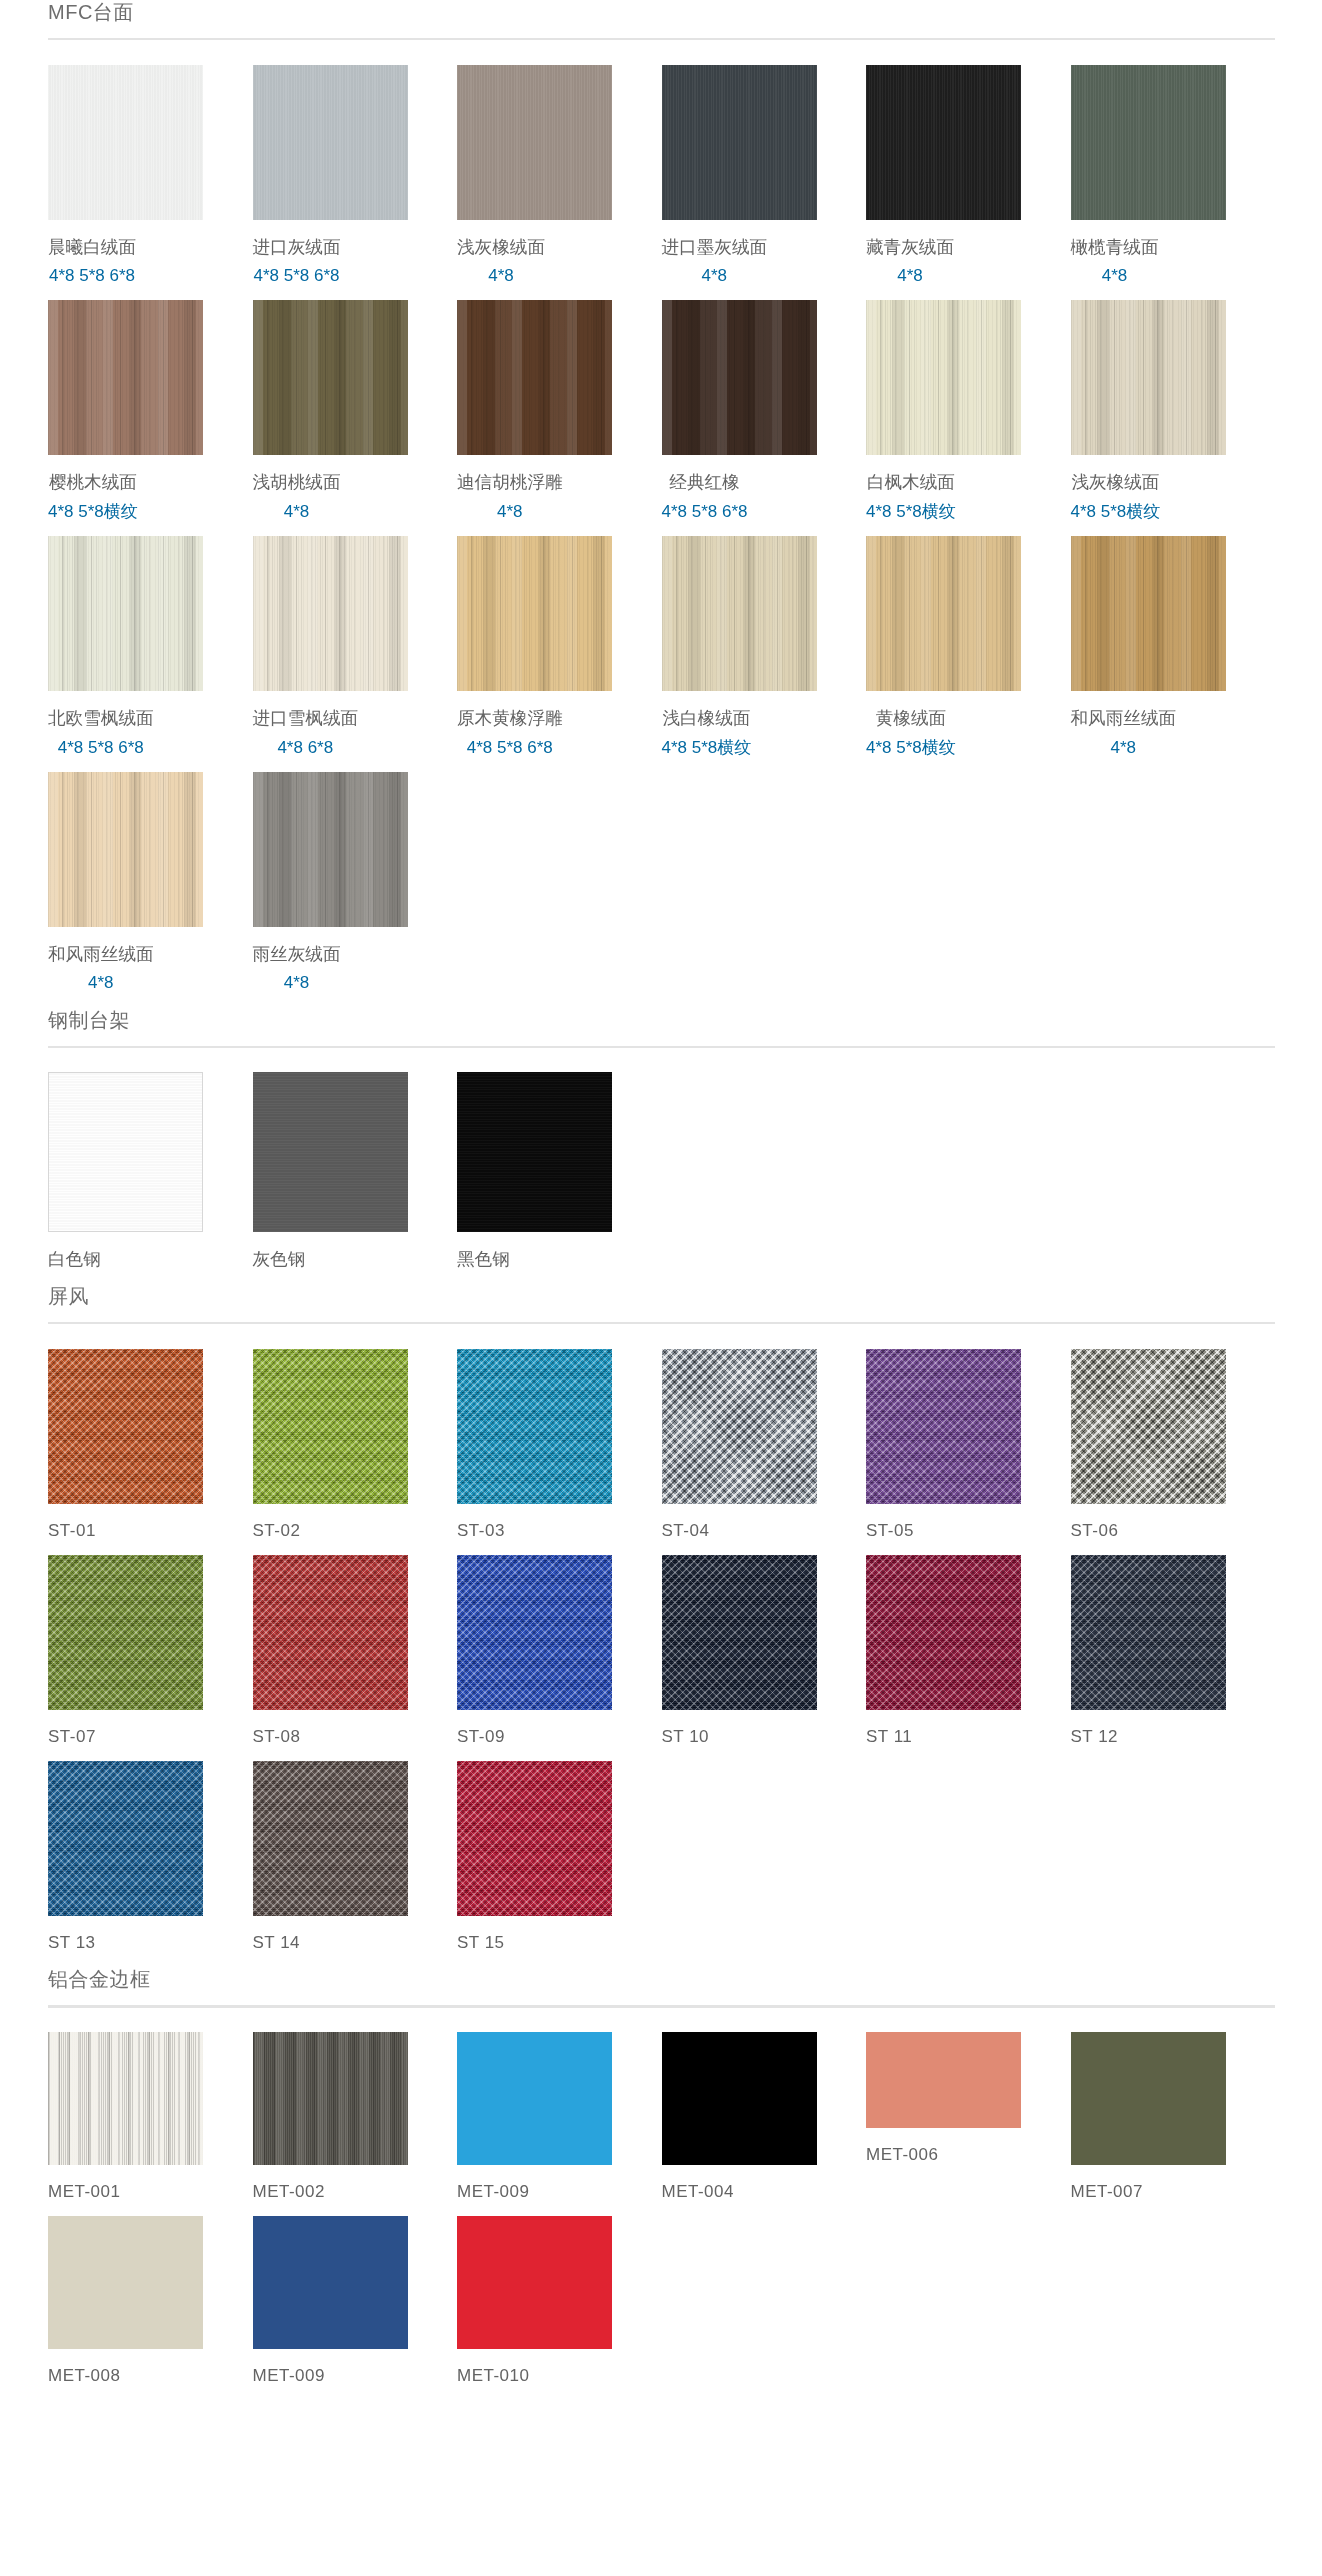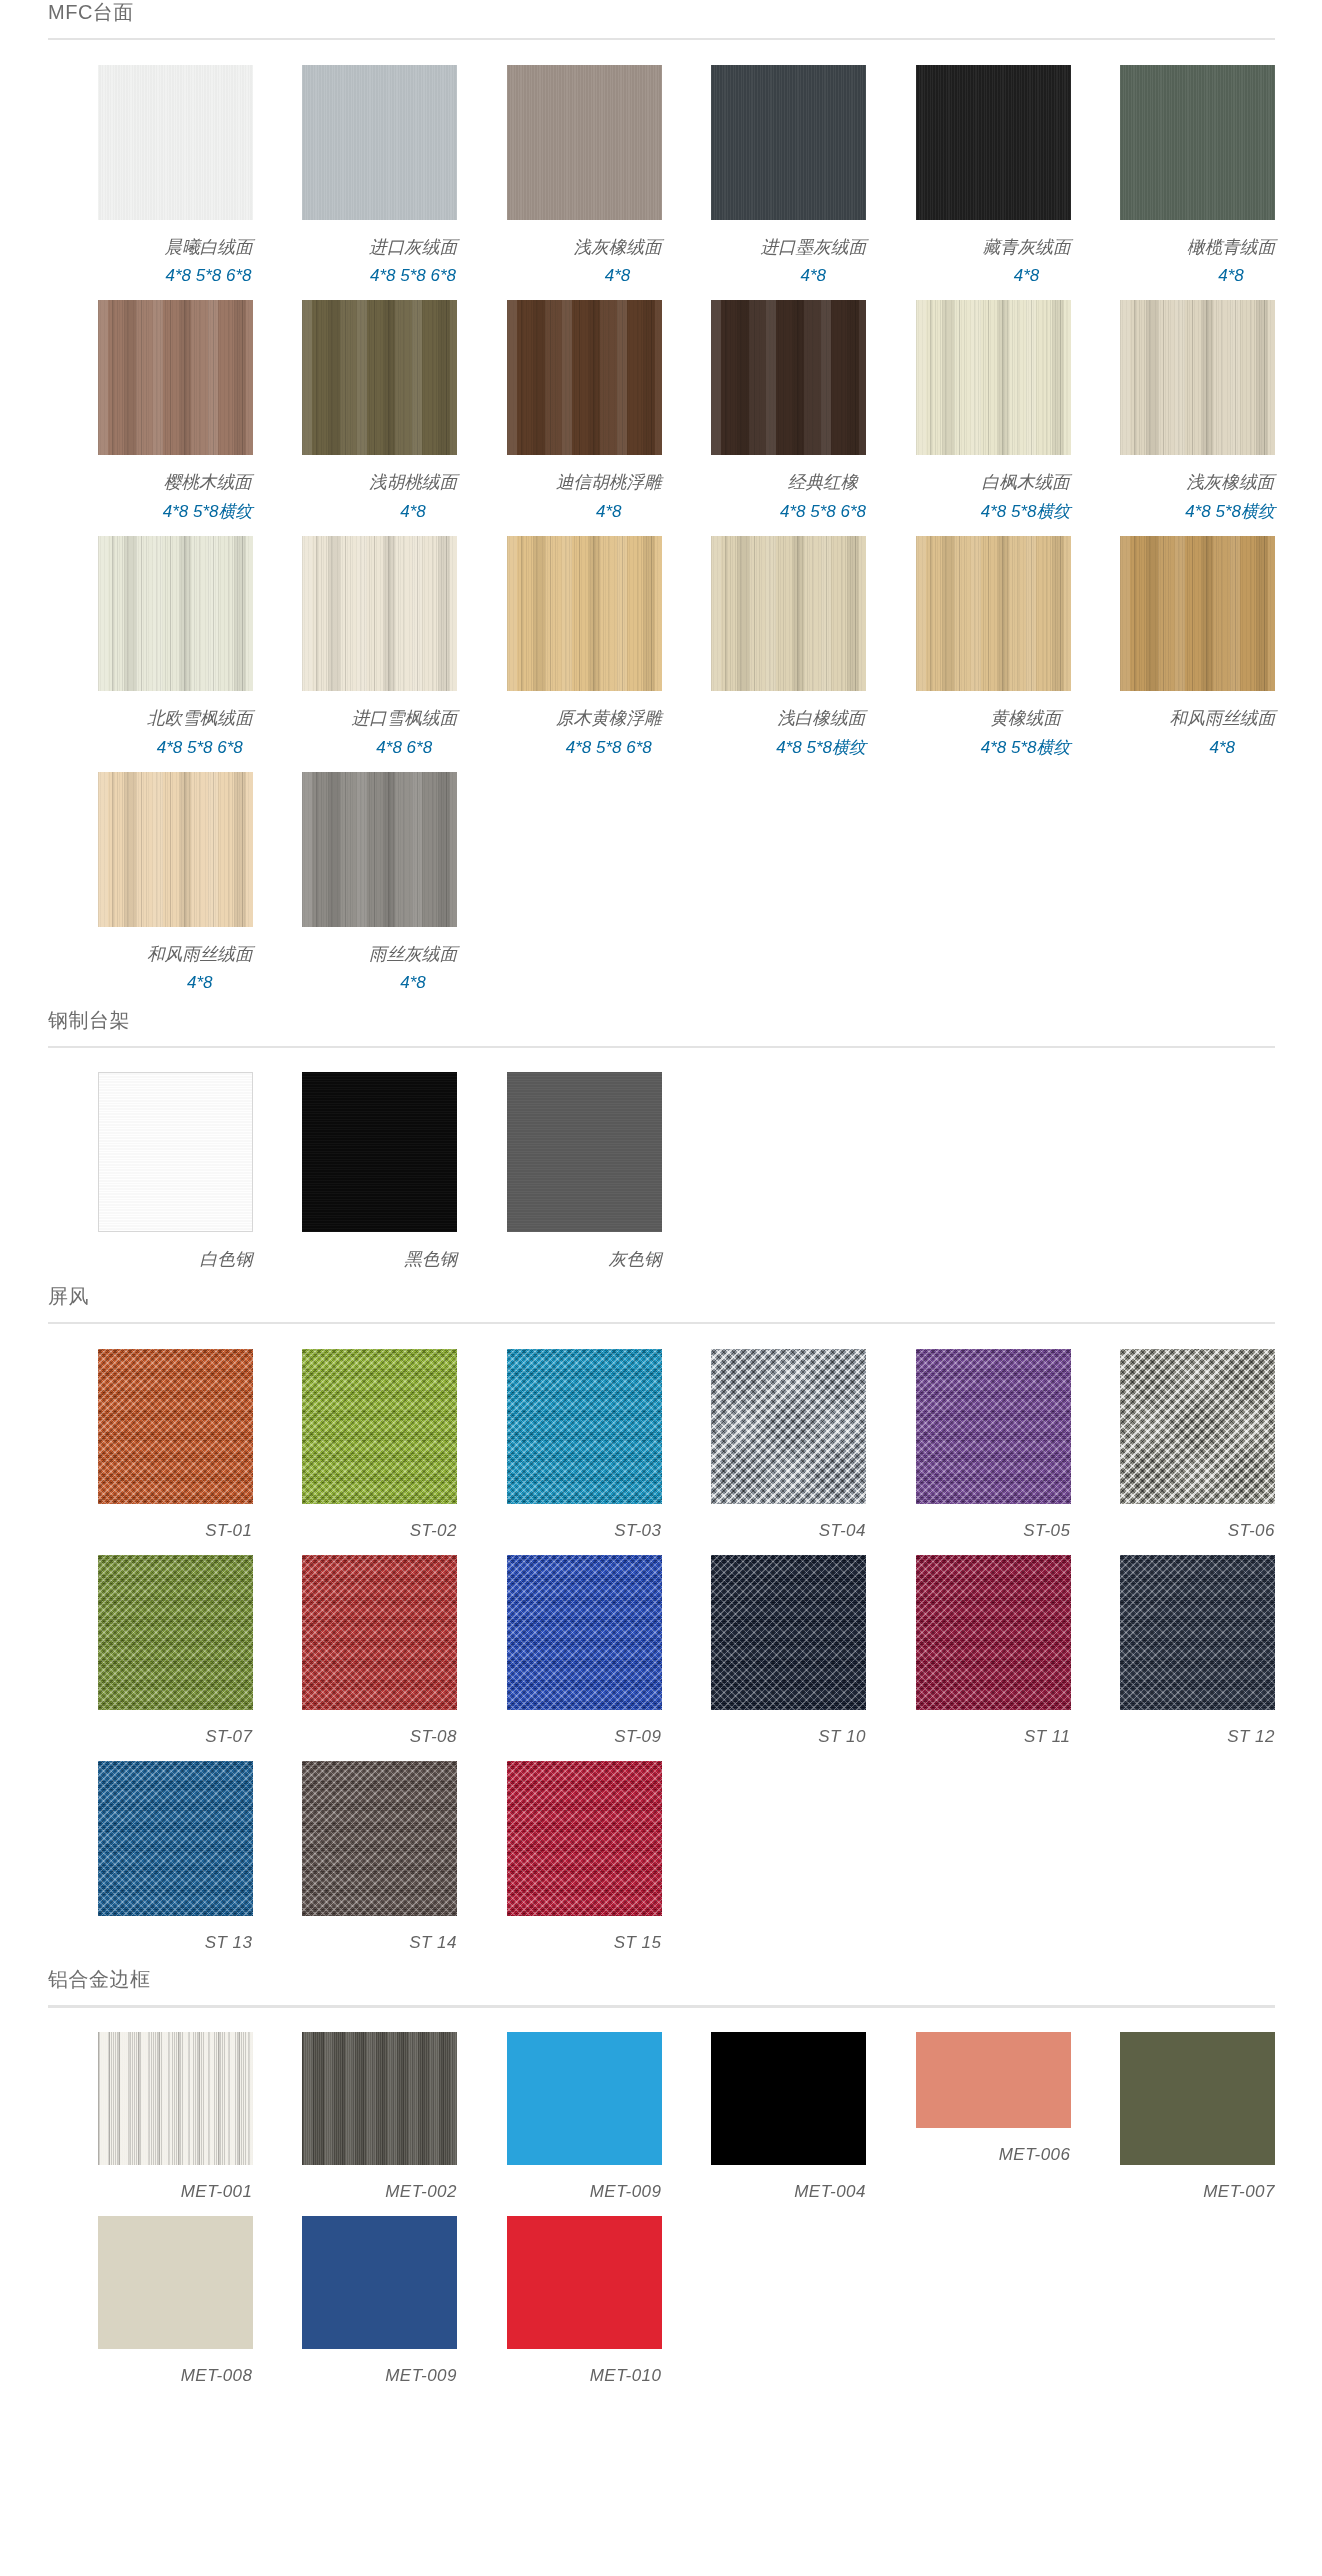--- a/index.html
+++ b/index.html
@@ -40,23 +40,22 @@
     display: grid;
     grid-template-columns: repeat(6, 1fr);
     padding: 0 48px;
     margin-top: 24.5px;
     column-gap: 0;
     row-gap: 0;
   }
   .cell {
     display: flex;
     flex-direction: column;
-    align-items: flex-end;
+    align-items: flex-start;
     padding-bottom: 11.7px;
-    font-style: italic;
   }
   .swatch {
     width: 155px;
     height: 155px;
     position: relative;
     overflow: hidden;
     background-color: #eee;
   }
   .swatch.steel { height: 160px; }
   .swatch.fabric { height: 155px; }
@@ -343,29 +342,29 @@
         <div class="section-rule"></div>
       </div>
       <div class="grid">
         <div class="cell">
           <div class="swatch steel tex-steel bordered" style="background-color: rgb(254, 254, 254);"></div>
           <div class="labels">
             <div class="label-main">白色钢</div>
           </div>
         </div>
         <div class="cell">
+          <div class="swatch steel tex-steel" style="background-color: rgb(91, 91, 91);"></div>
+          <div class="labels">
+            <div class="label-main">灰色钢</div>
+          </div>
+        </div>
+        <div class="cell">
           <div class="swatch steel tex-steel" style="background-color: rgb(10, 10, 10);"></div>
           <div class="labels">
             <div class="label-main">黑色钢</div>
-          </div>
-        </div>
-        <div class="cell">
-          <div class="swatch steel tex-steel" style="background-color: rgb(91, 91, 91);"></div>
-          <div class="labels">
-            <div class="label-main">灰色钢</div>
           </div>
         </div>
       </div>
     </div>
     <div class="section">
       <div class="section-head">
         <div class="section-title">屏风</div>
         <div class="section-rule"></div>
       </div>
       <div class="grid">

